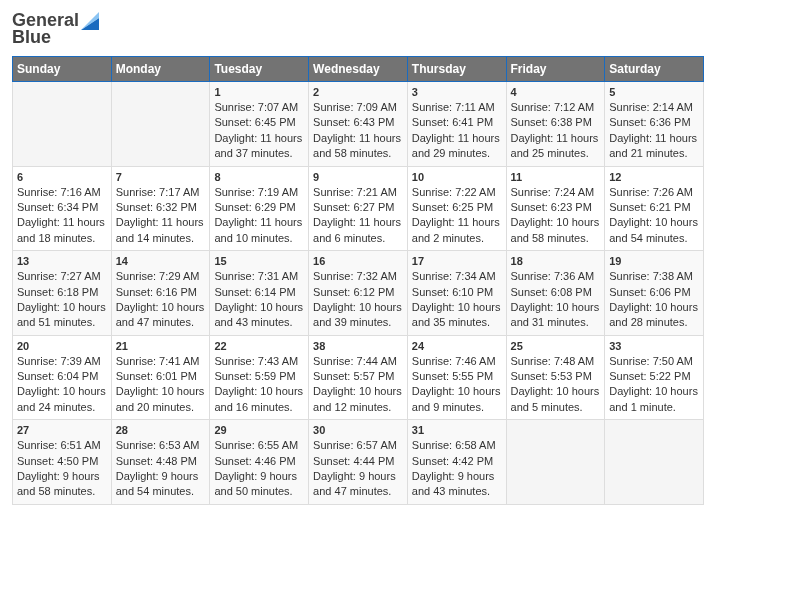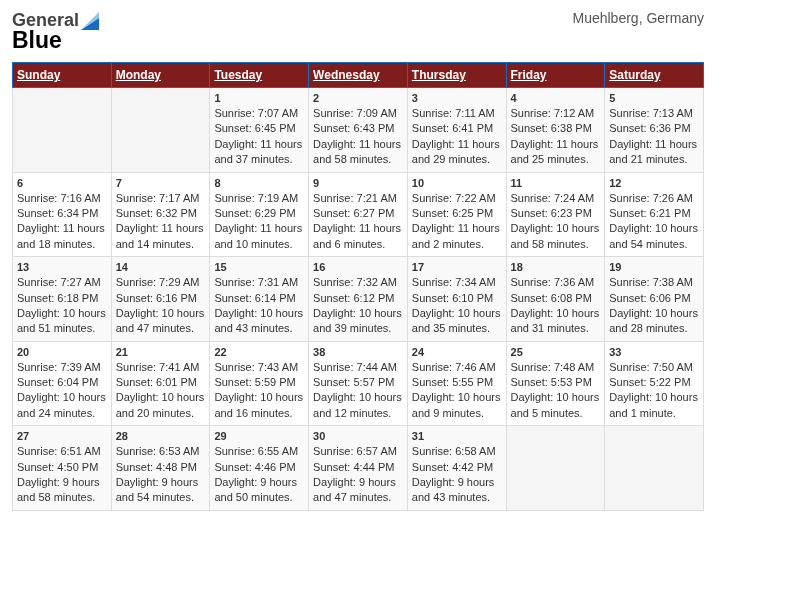--- a/index.html
+++ b/index.html
@@ -37,23 +37,22 @@
     .location {
       font-size: 14px;
       color: #555;
     }
     table {
       width: 100%;
       border-collapse: collapse;
       table-layout: fixed;
     }
     thead tr {
-      background-color: #7f1d1d;
+      background-color: #737373;
       color: #fff;
-      text-decoration: underline;
     }
     thead th {
       padding: 5px 4px;
       font-size: 12px;
       font-weight: bold;
       text-align: left;
       border: 1px solid #1a6bbf;
     }
     tbody tr {
       vertical-align: top;
@@ -92,25 +91,24 @@
   <div class="header">
     <div class="logo">
       <div>
         <div style="display:flex;align-items:center;">
           <span class="logo-general" style="font-size:18px;font-weight:bold;color:#444;">General</span>
           <svg width="18" height="20" viewBox="0 0 18 20" style="margin-left:2px;margin-top:-2px;">
             <polygon points="0,20 18,8 18,20" fill="#1a6bbf"></polygon>
             <polygon points="0,20 18,2 18,8" fill="#5aabee" opacity="0.7"></polygon>
           </svg>
         </div>
-        <div class="logo-blue" style="font-size:23px;font-weight:bold;color:#000000;margin-top:-4px;">Blue</div>
+        <div class="logo-blue" style="font-size:18px;font-weight:bold;color:#404040;margin-top:-4px;">Blue</div>
       </div>
     </div>
     <div class="title-section">
-      <div class="location">Muehlberg, Germany</div>
     </div>
   </div>
 
   <table>
     <thead>
       <tr>
         <th>Sunday</th>
         <th>Monday</th>
         <th>Tuesday</th>
         <th>Wednesday</th>
@@ -134,21 +132,21 @@
           <td>
             <span class="day-num">3</span>
             <div class="day-info"><span>Sunrise: 7:11 AM</span><br><span>Sunset: 6:41 PM</span><br><span>Daylight: 11 hours and 29 minutes.</span></div>
           </td>
           <td>
             <span class="day-num">4</span>
             <div class="day-info"><span>Sunrise: 7:12 AM</span><br><span>Sunset: 6:38 PM</span><br><span>Daylight: 11 hours and 25 minutes.</span></div>
           </td>
           <td>
             <span class="day-num">5</span>
-            <div class="day-info"><span>Sunrise: 7:13 AM</span><br><span>Sunset: 6:36 PM</span><br><span>Daylight: 11 hours and 21 minutes.</span></div>
+            <div class="day-info"><span>Sunrise: 2:14 AM</span><br><span>Sunset: 6:36 PM</span><br><span>Daylight: 11 hours and 21 minutes.</span></div>
           </td>
         </tr>
         <tr>
           <td>
             <span class="day-num">6</span>
             <div class="day-info"><span>Sunrise: 7:16 AM</span><br><span>Sunset: 6:34 PM</span><br><span>Daylight: 11 hours and 18 minutes.</span></div>
           </td>
           <td>
             <span class="day-num">7</span>
             <div class="day-info"><span>Sunrise: 7:17 AM</span><br><span>Sunset: 6:32 PM</span><br><span>Daylight: 11 hours and 14 minutes.</span></div>

